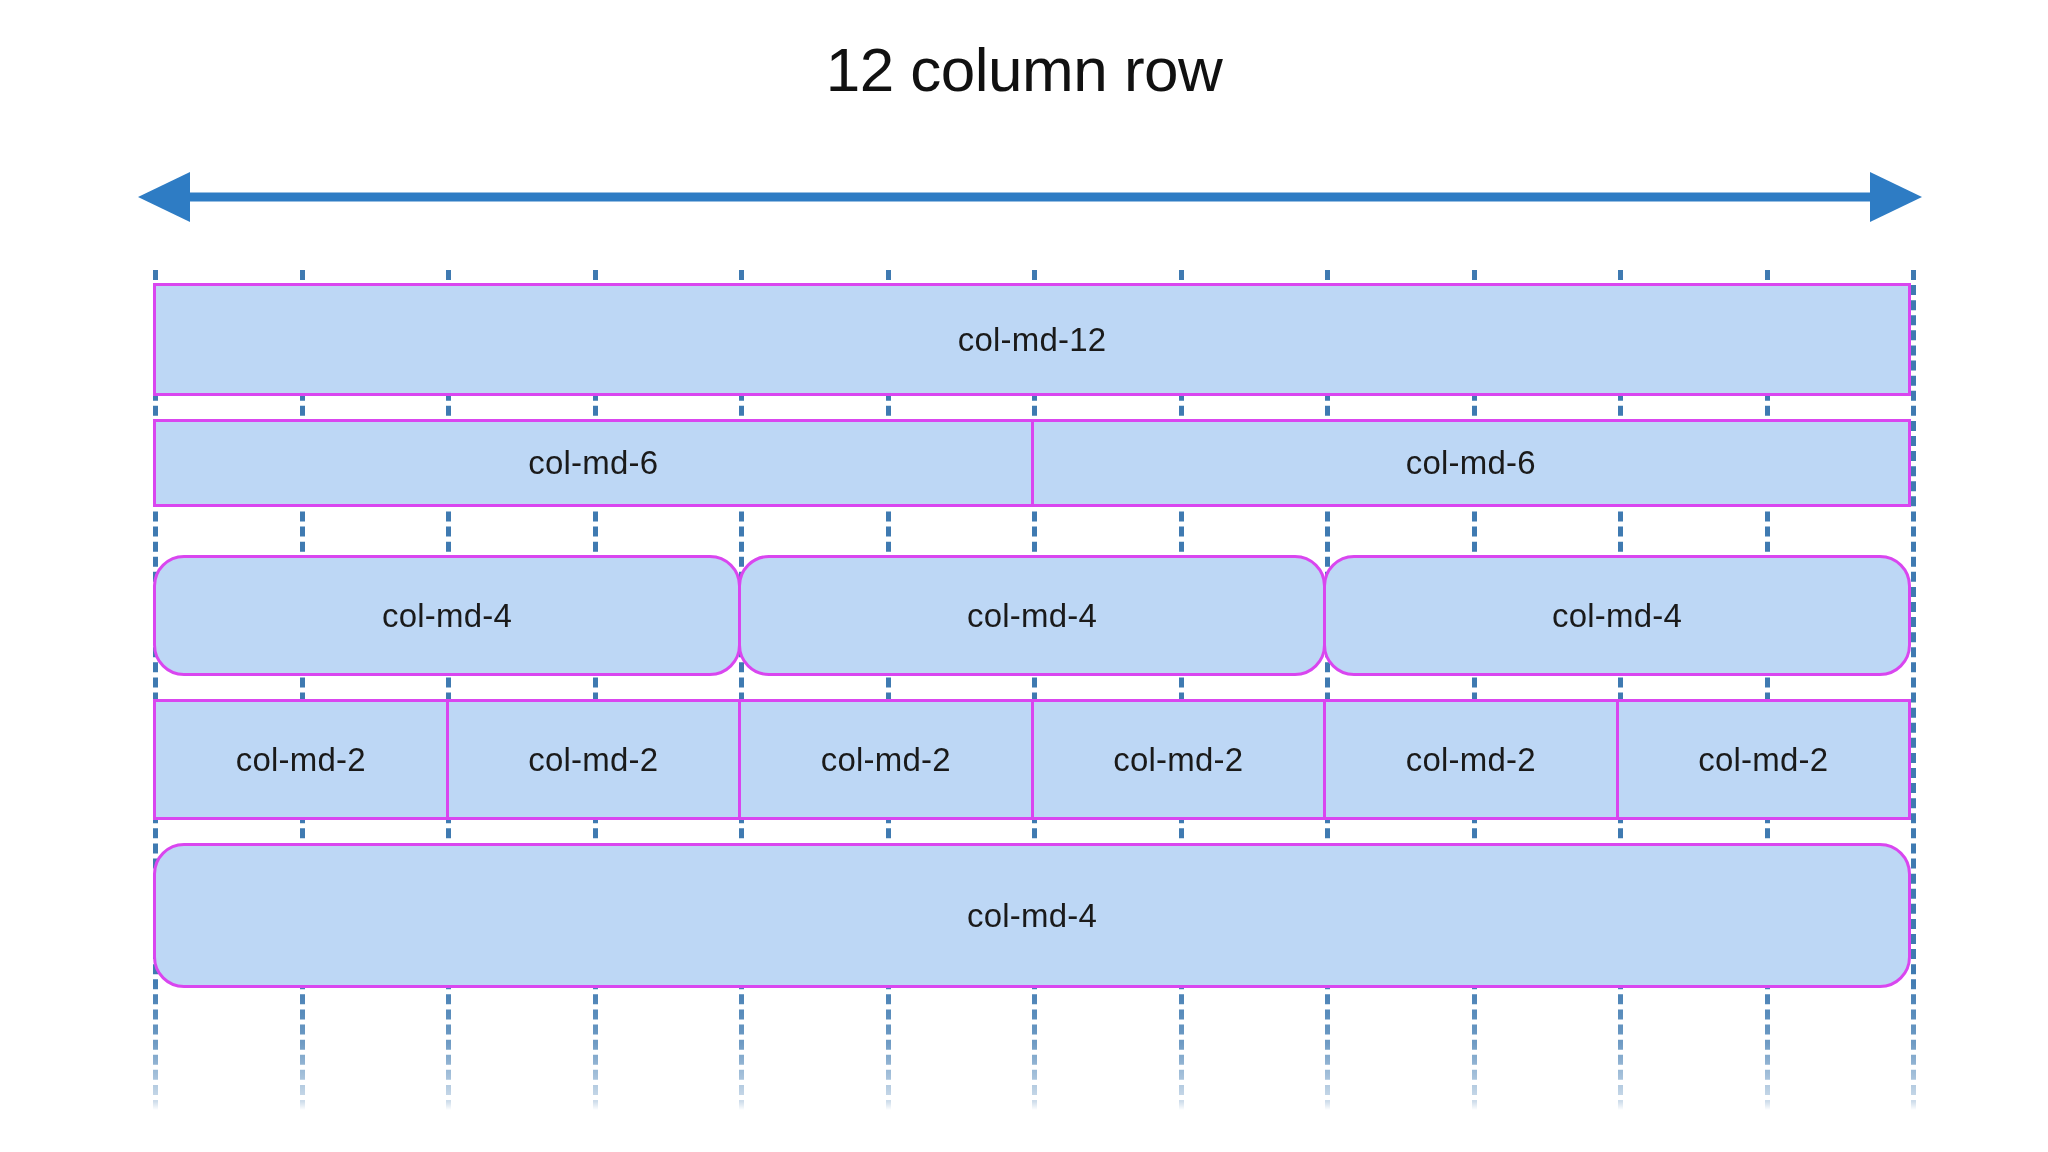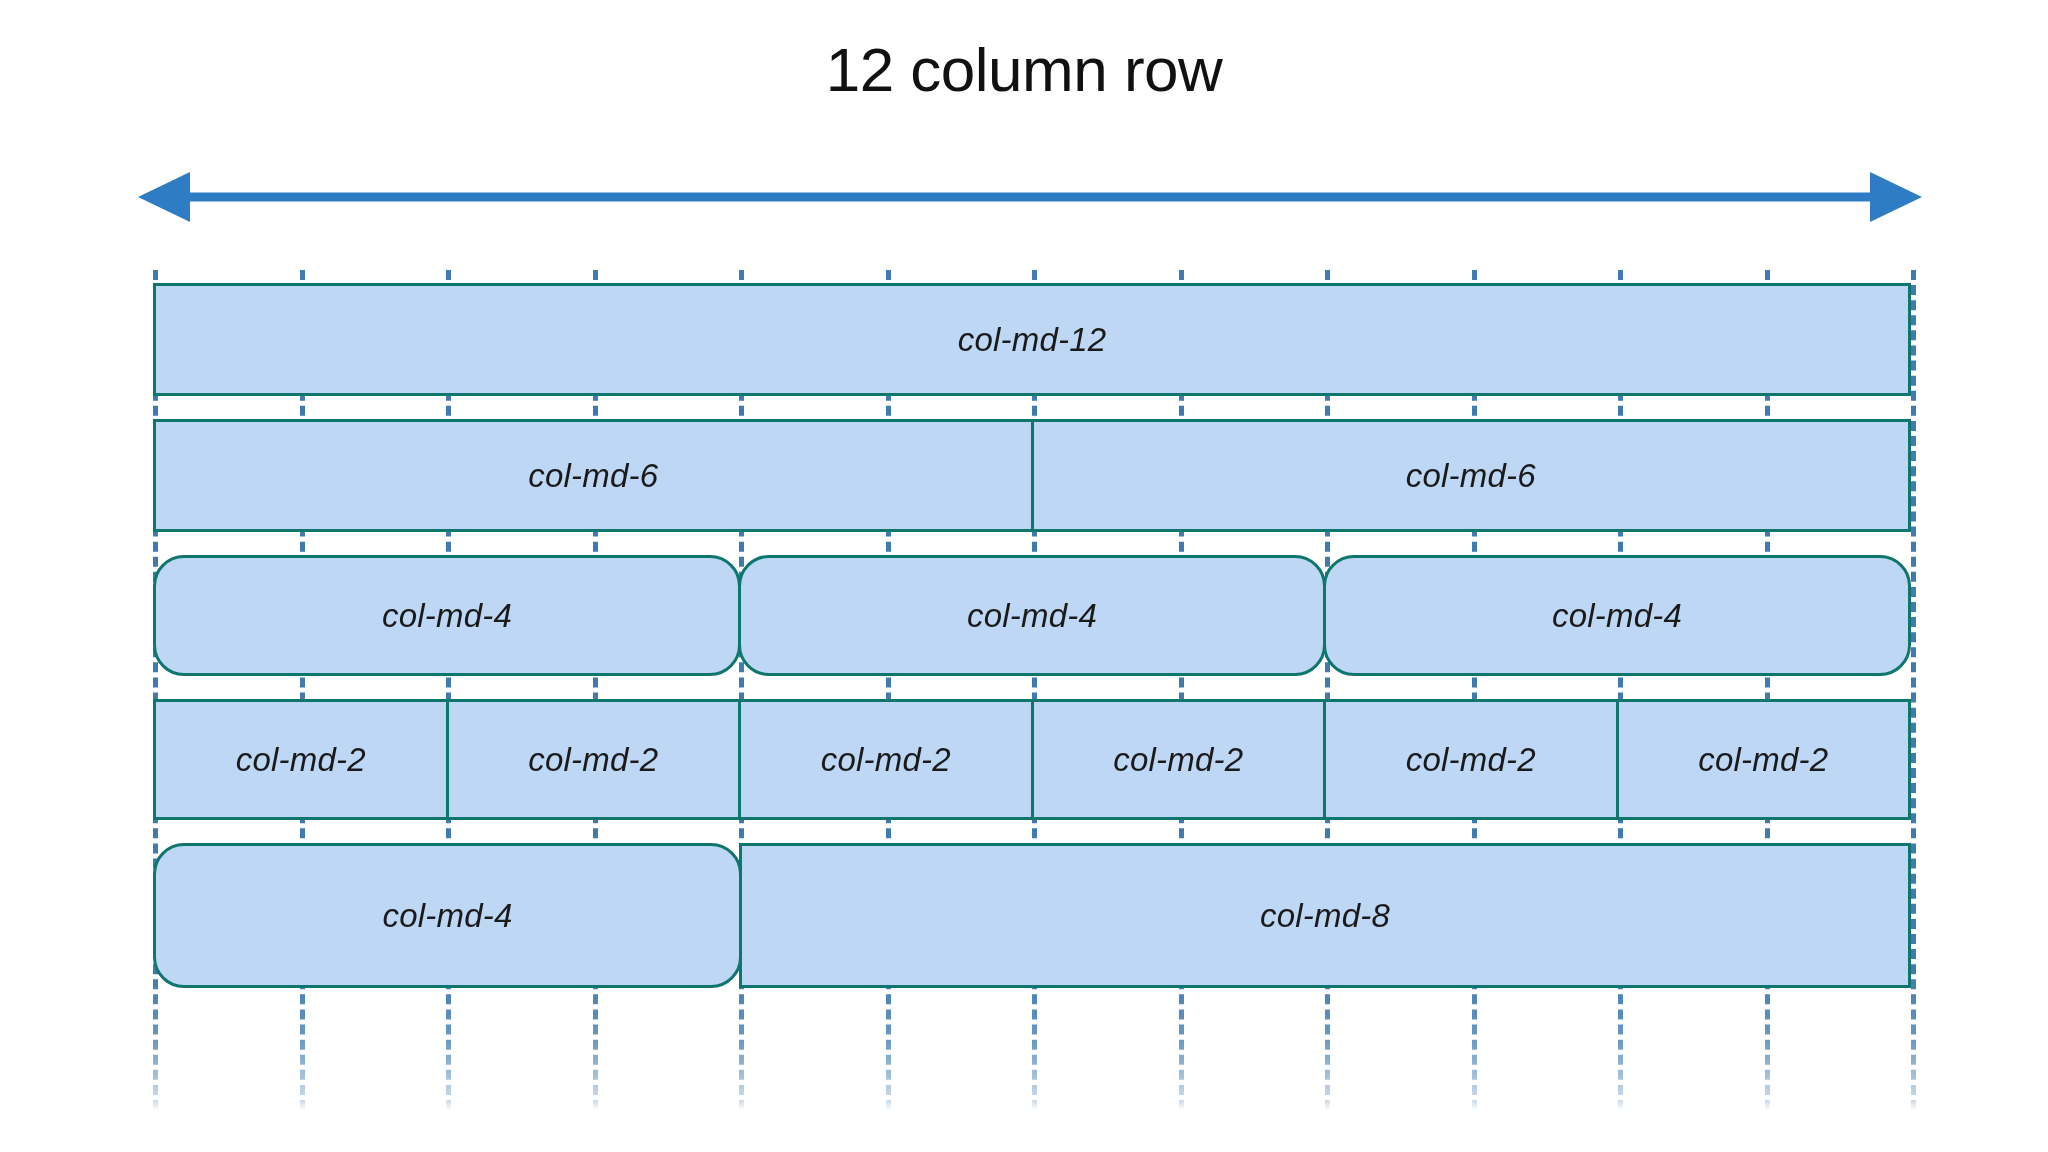--- a/index.html
+++ b/index.html
@@ -80,41 +80,40 @@
   .grid-row {
     position: absolute;
     left: 153px;
     width: 1758px;
     display: flex;
   }
   .col-cell {
     position: relative;
     box-sizing: border-box;
     background: #bdd7f5;
-    border: 3px solid #0f766e;
+    border: 3px solid #d946ef;
     display: flex;
     align-items: center;
     justify-content: center;
     height: 100%;
     margin-left: -3px;
-    font-style: italic;
   }
   .col-cell:first-child { margin-left: 0; }
   .col-label {
     position: relative;
     z-index: 3;
     font-size: 33px;
     color: #1a1a1a;
     font-weight: 400;
     white-space: nowrap;
     letter-spacing: 0.2px;
   }
 
   #row-1 { top: 283px; height: 113px; }
-  #row-2 { top: 419px; height: 113px; }
+  #row-2 { top: 419px; height: 88px; }
   #row-3 { top: 555px; height: 121px; }
   #row-4 { top: 699px; height: 121px; border-radius: 30px; }
   #row-5 { top: 843px; height: 145px; }
 
   .span-12 { flex: 12; }
   .span-8  { flex: 8; }
   .span-6  { flex: 6; }
   .span-4  { flex: 4; border-radius: 31px; }
   .span-2  { flex: 2; }
 </style>
@@ -195,18 +194,15 @@
     </div>
     <div class="col-cell span-2">
       <span class="col-label">col-md-2</span>
     </div>
   </div>
 
   <div class="grid-row" id="row-5">
     <div class="col-cell span-4">
       <span class="col-label">col-md-4</span>
     </div>
-    <div class="col-cell span-8">
-      <span class="col-label">col-md-8</span>
-    </div>
   </div>
 
 </div>
 
 </body></html>

